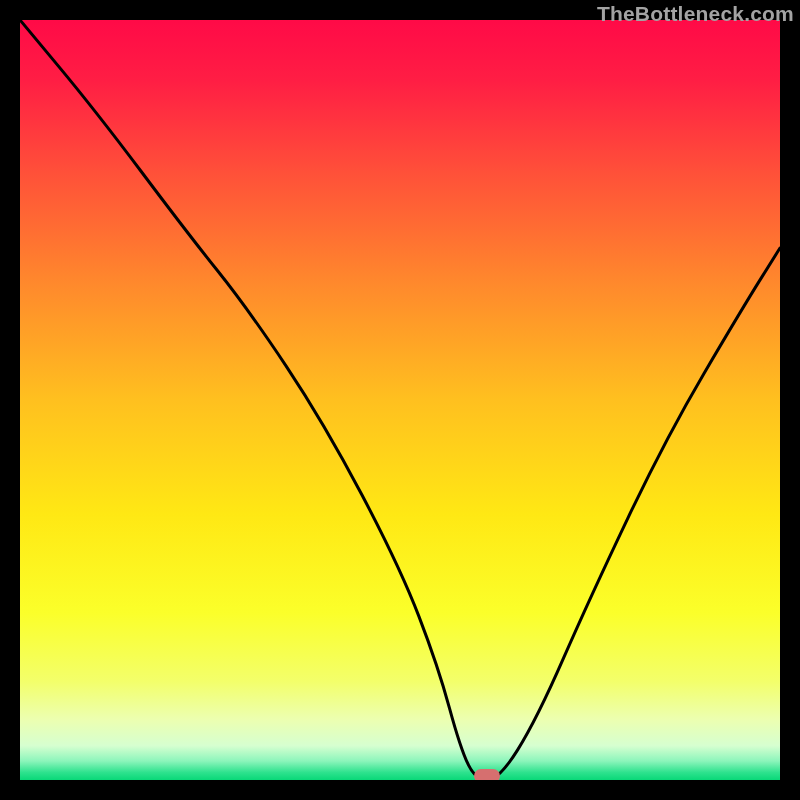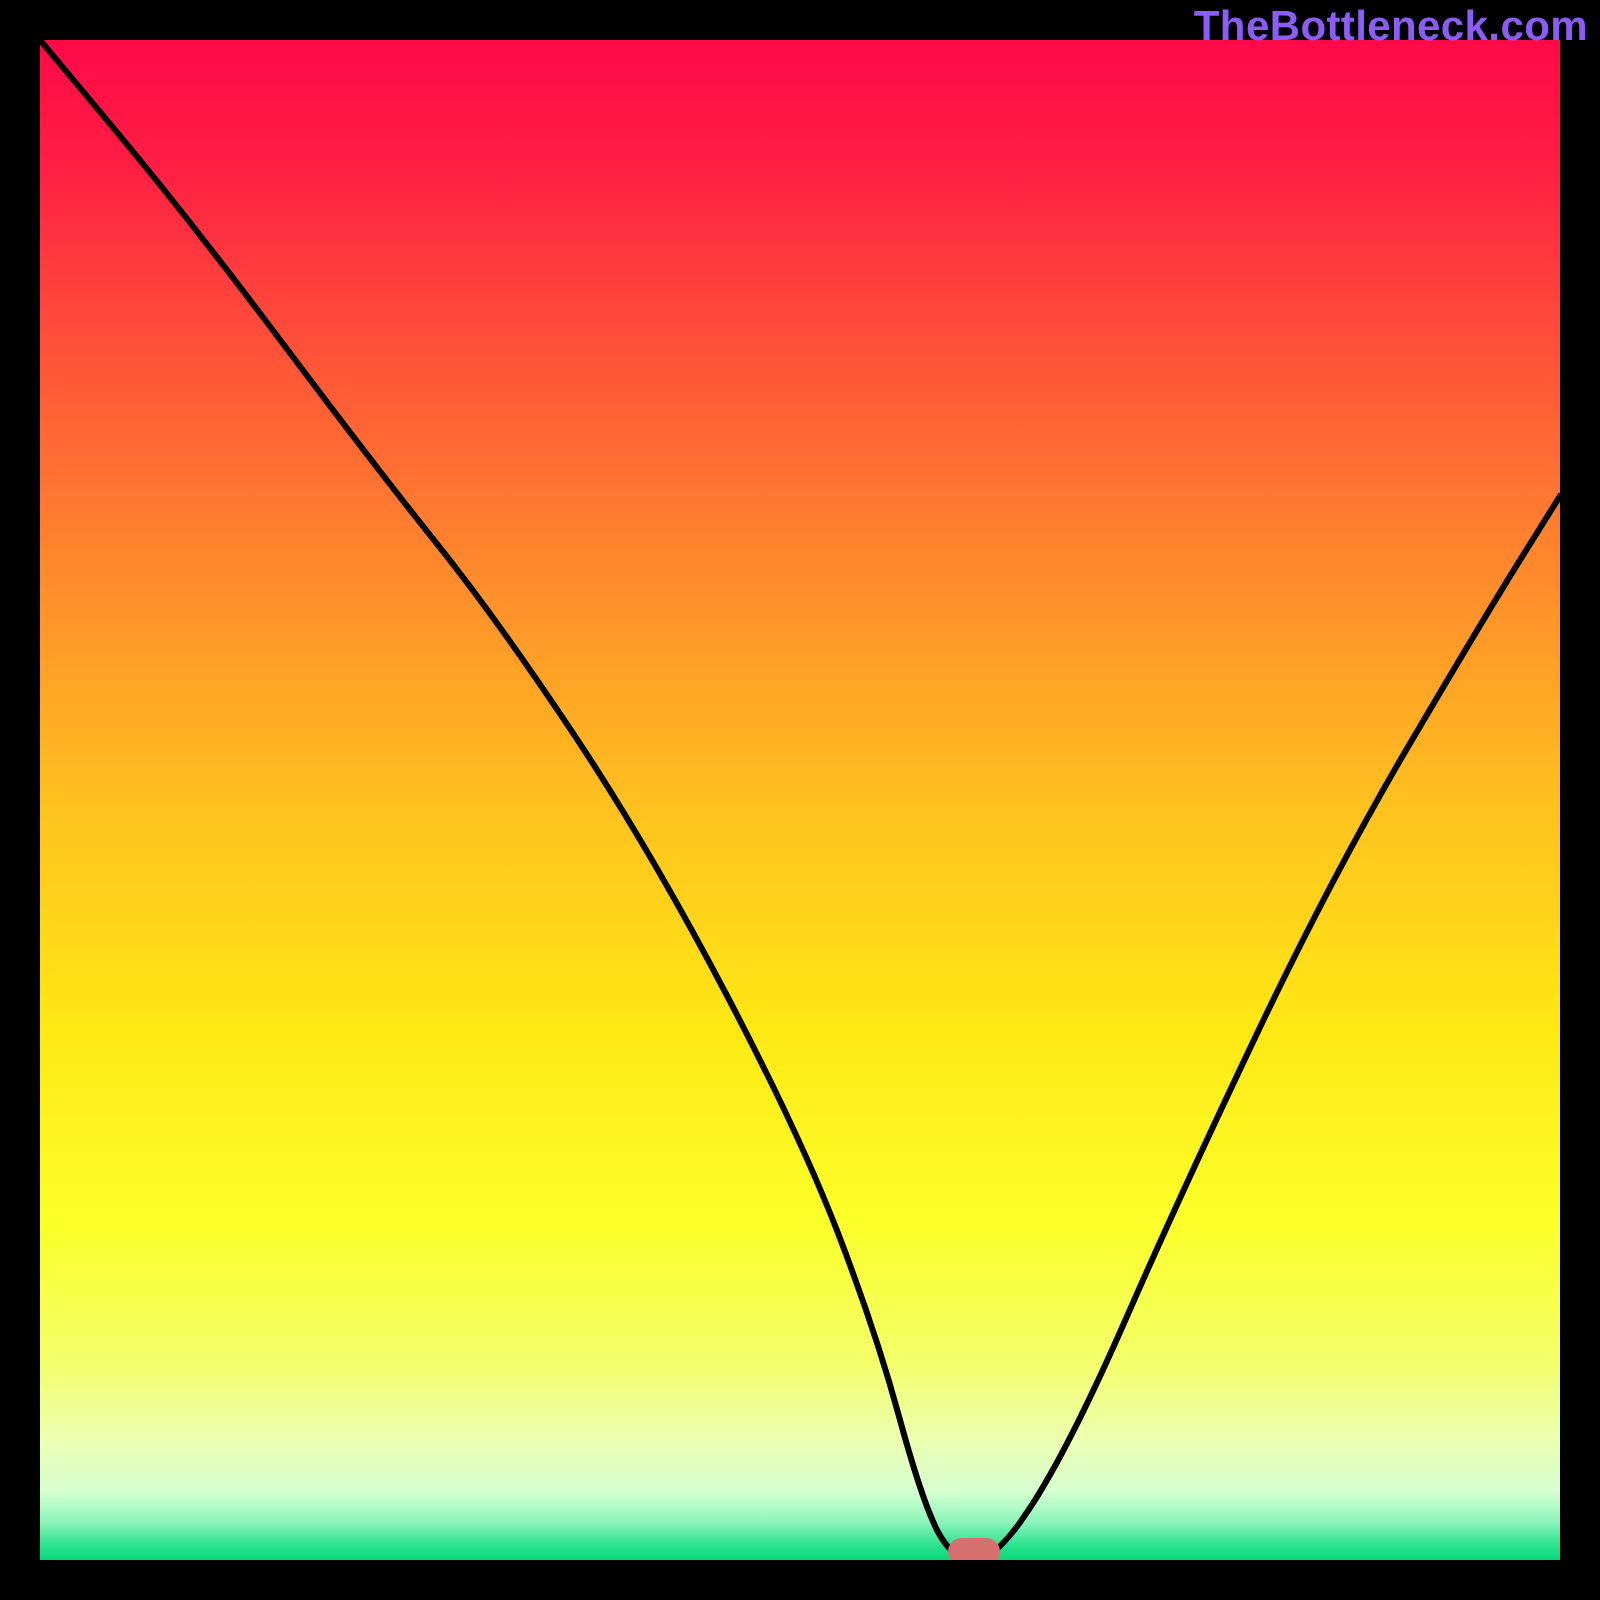--- a/index.html
+++ b/index.html
@@ -24,21 +24,21 @@
     height: 760px;
     overflow: hidden;
   }
   .watermark {
     position: absolute;
     right: 6px;
     top: 2px;
     font-family: Arial, Helvetica, sans-serif;
     font-size: 21px;
     font-weight: 600;
-    color: #8b5cf6;
+    color: #a3a3a3;
     letter-spacing: 0.2px;
     z-index: 10;
   }
   svg {
     display: block;
   }
   .marker {
     position: absolute;
     width: 26px;
     height: 14px;

